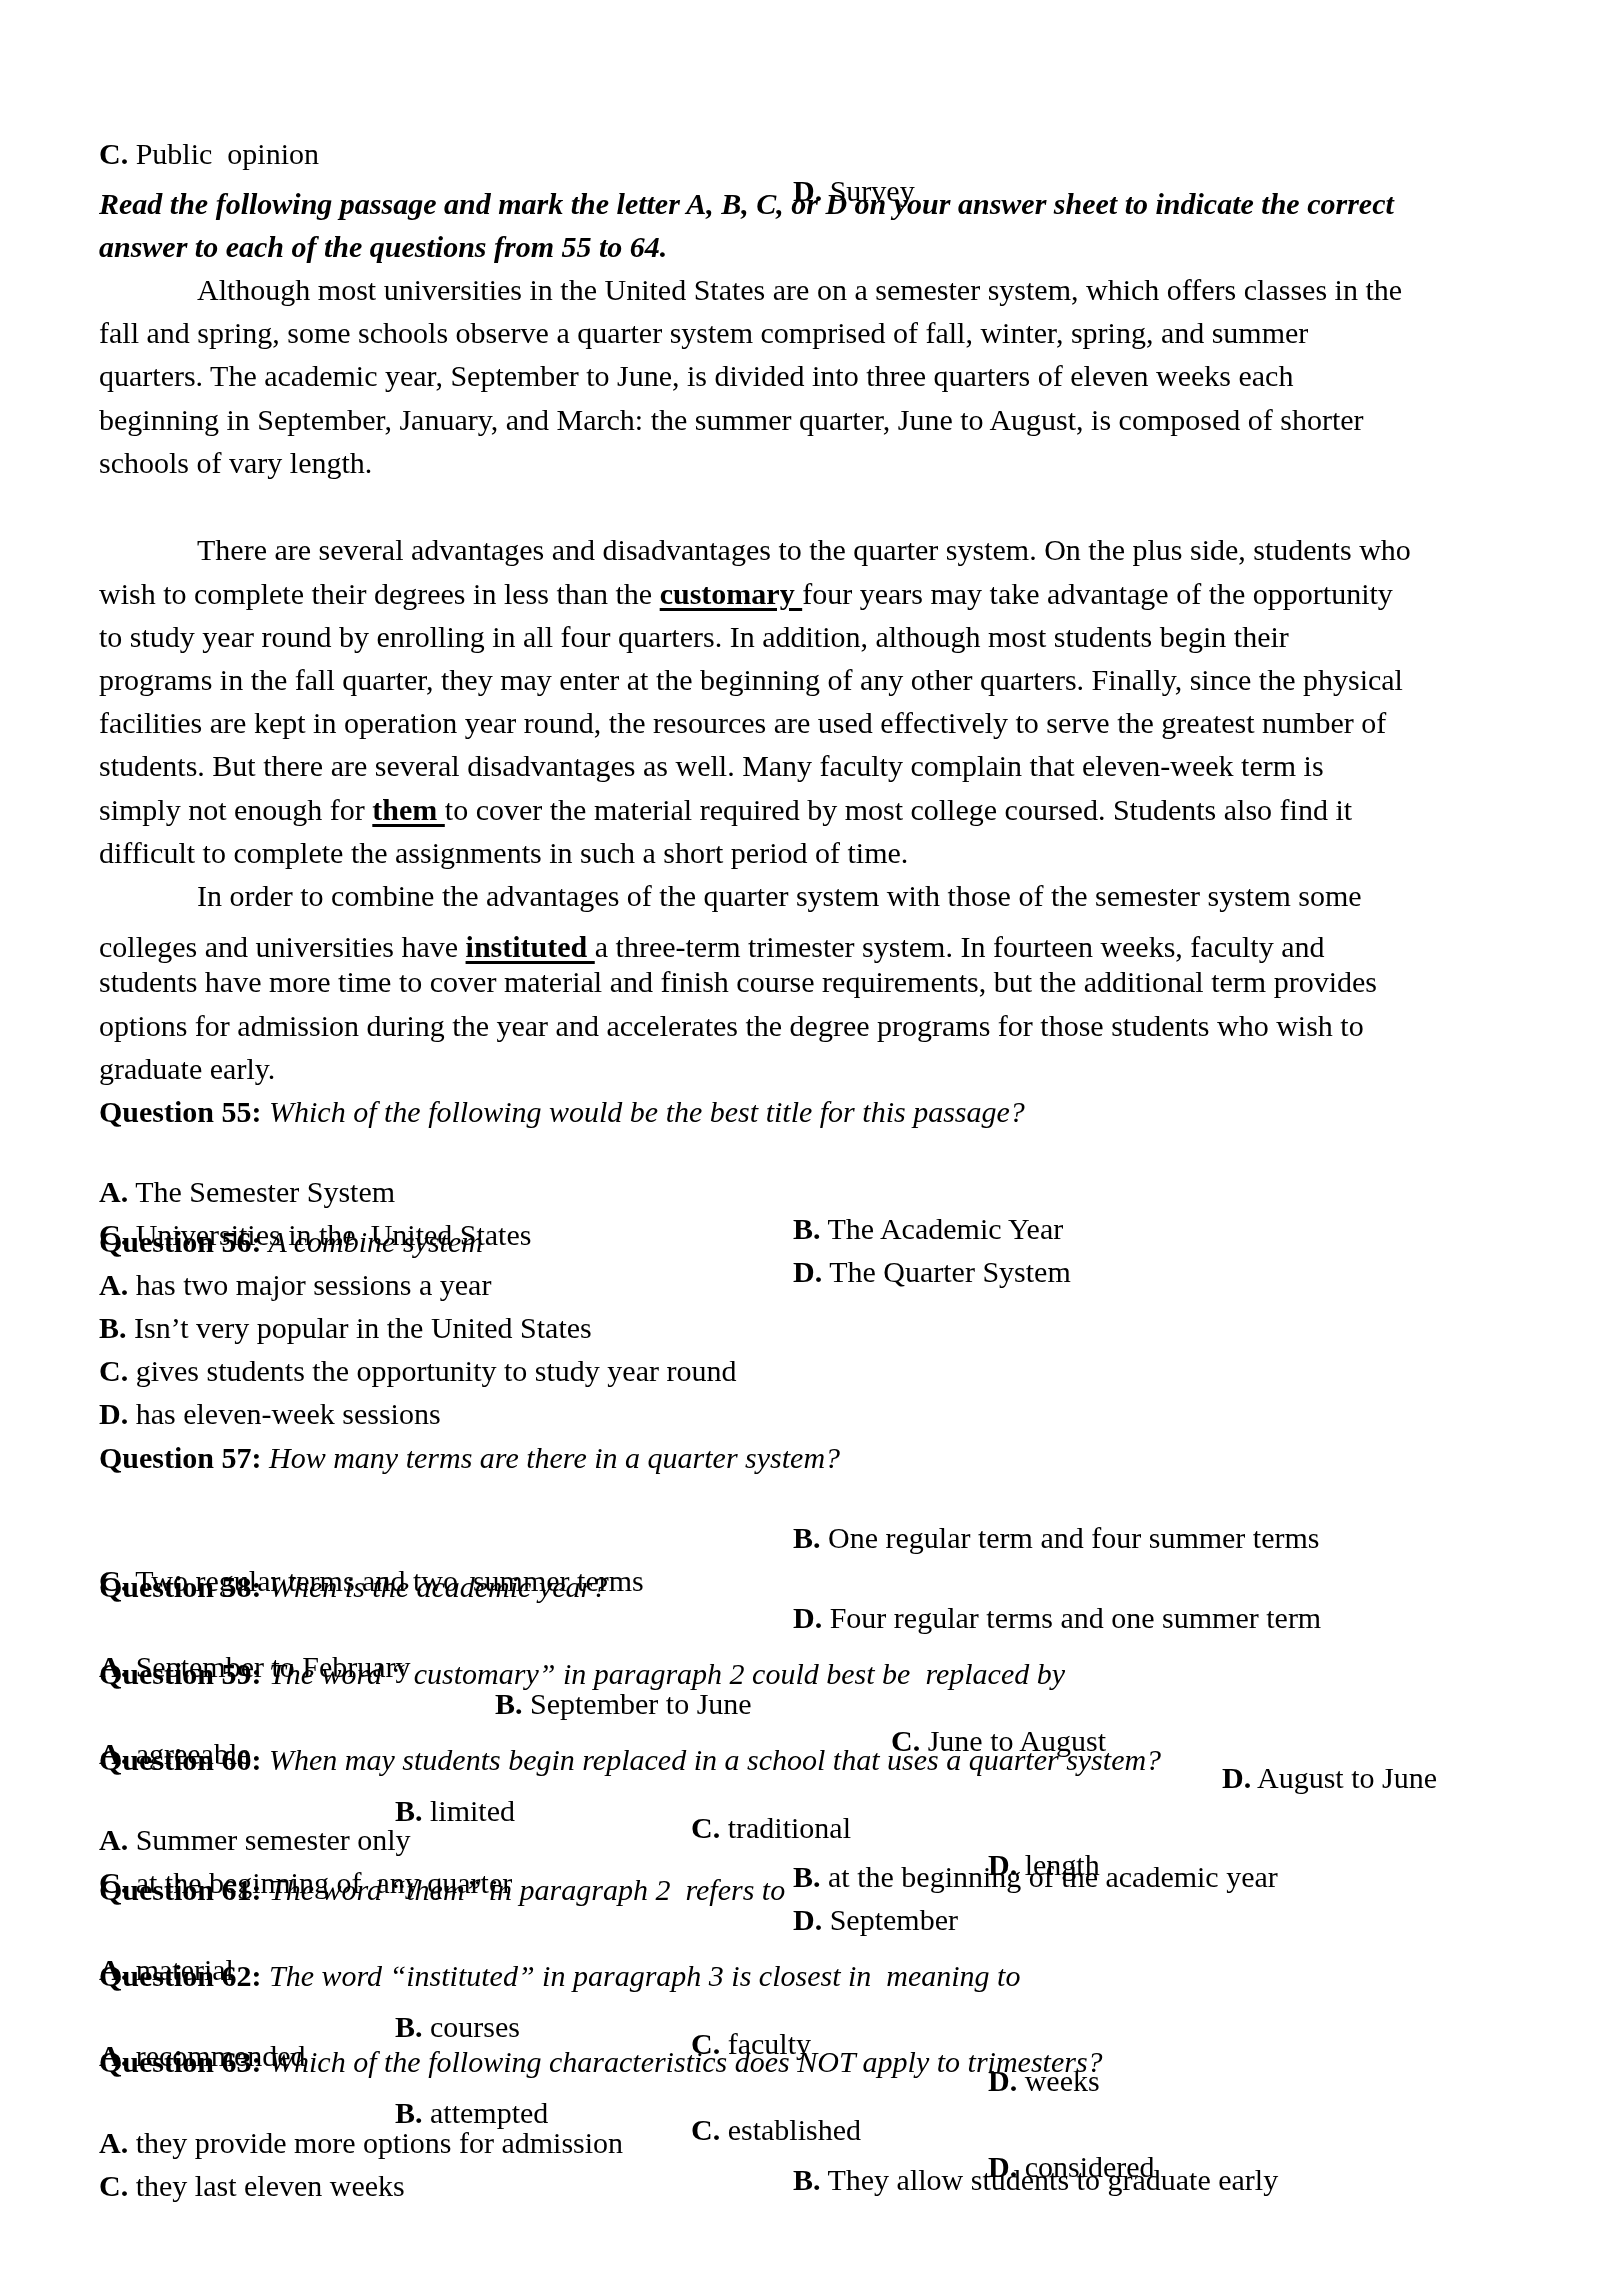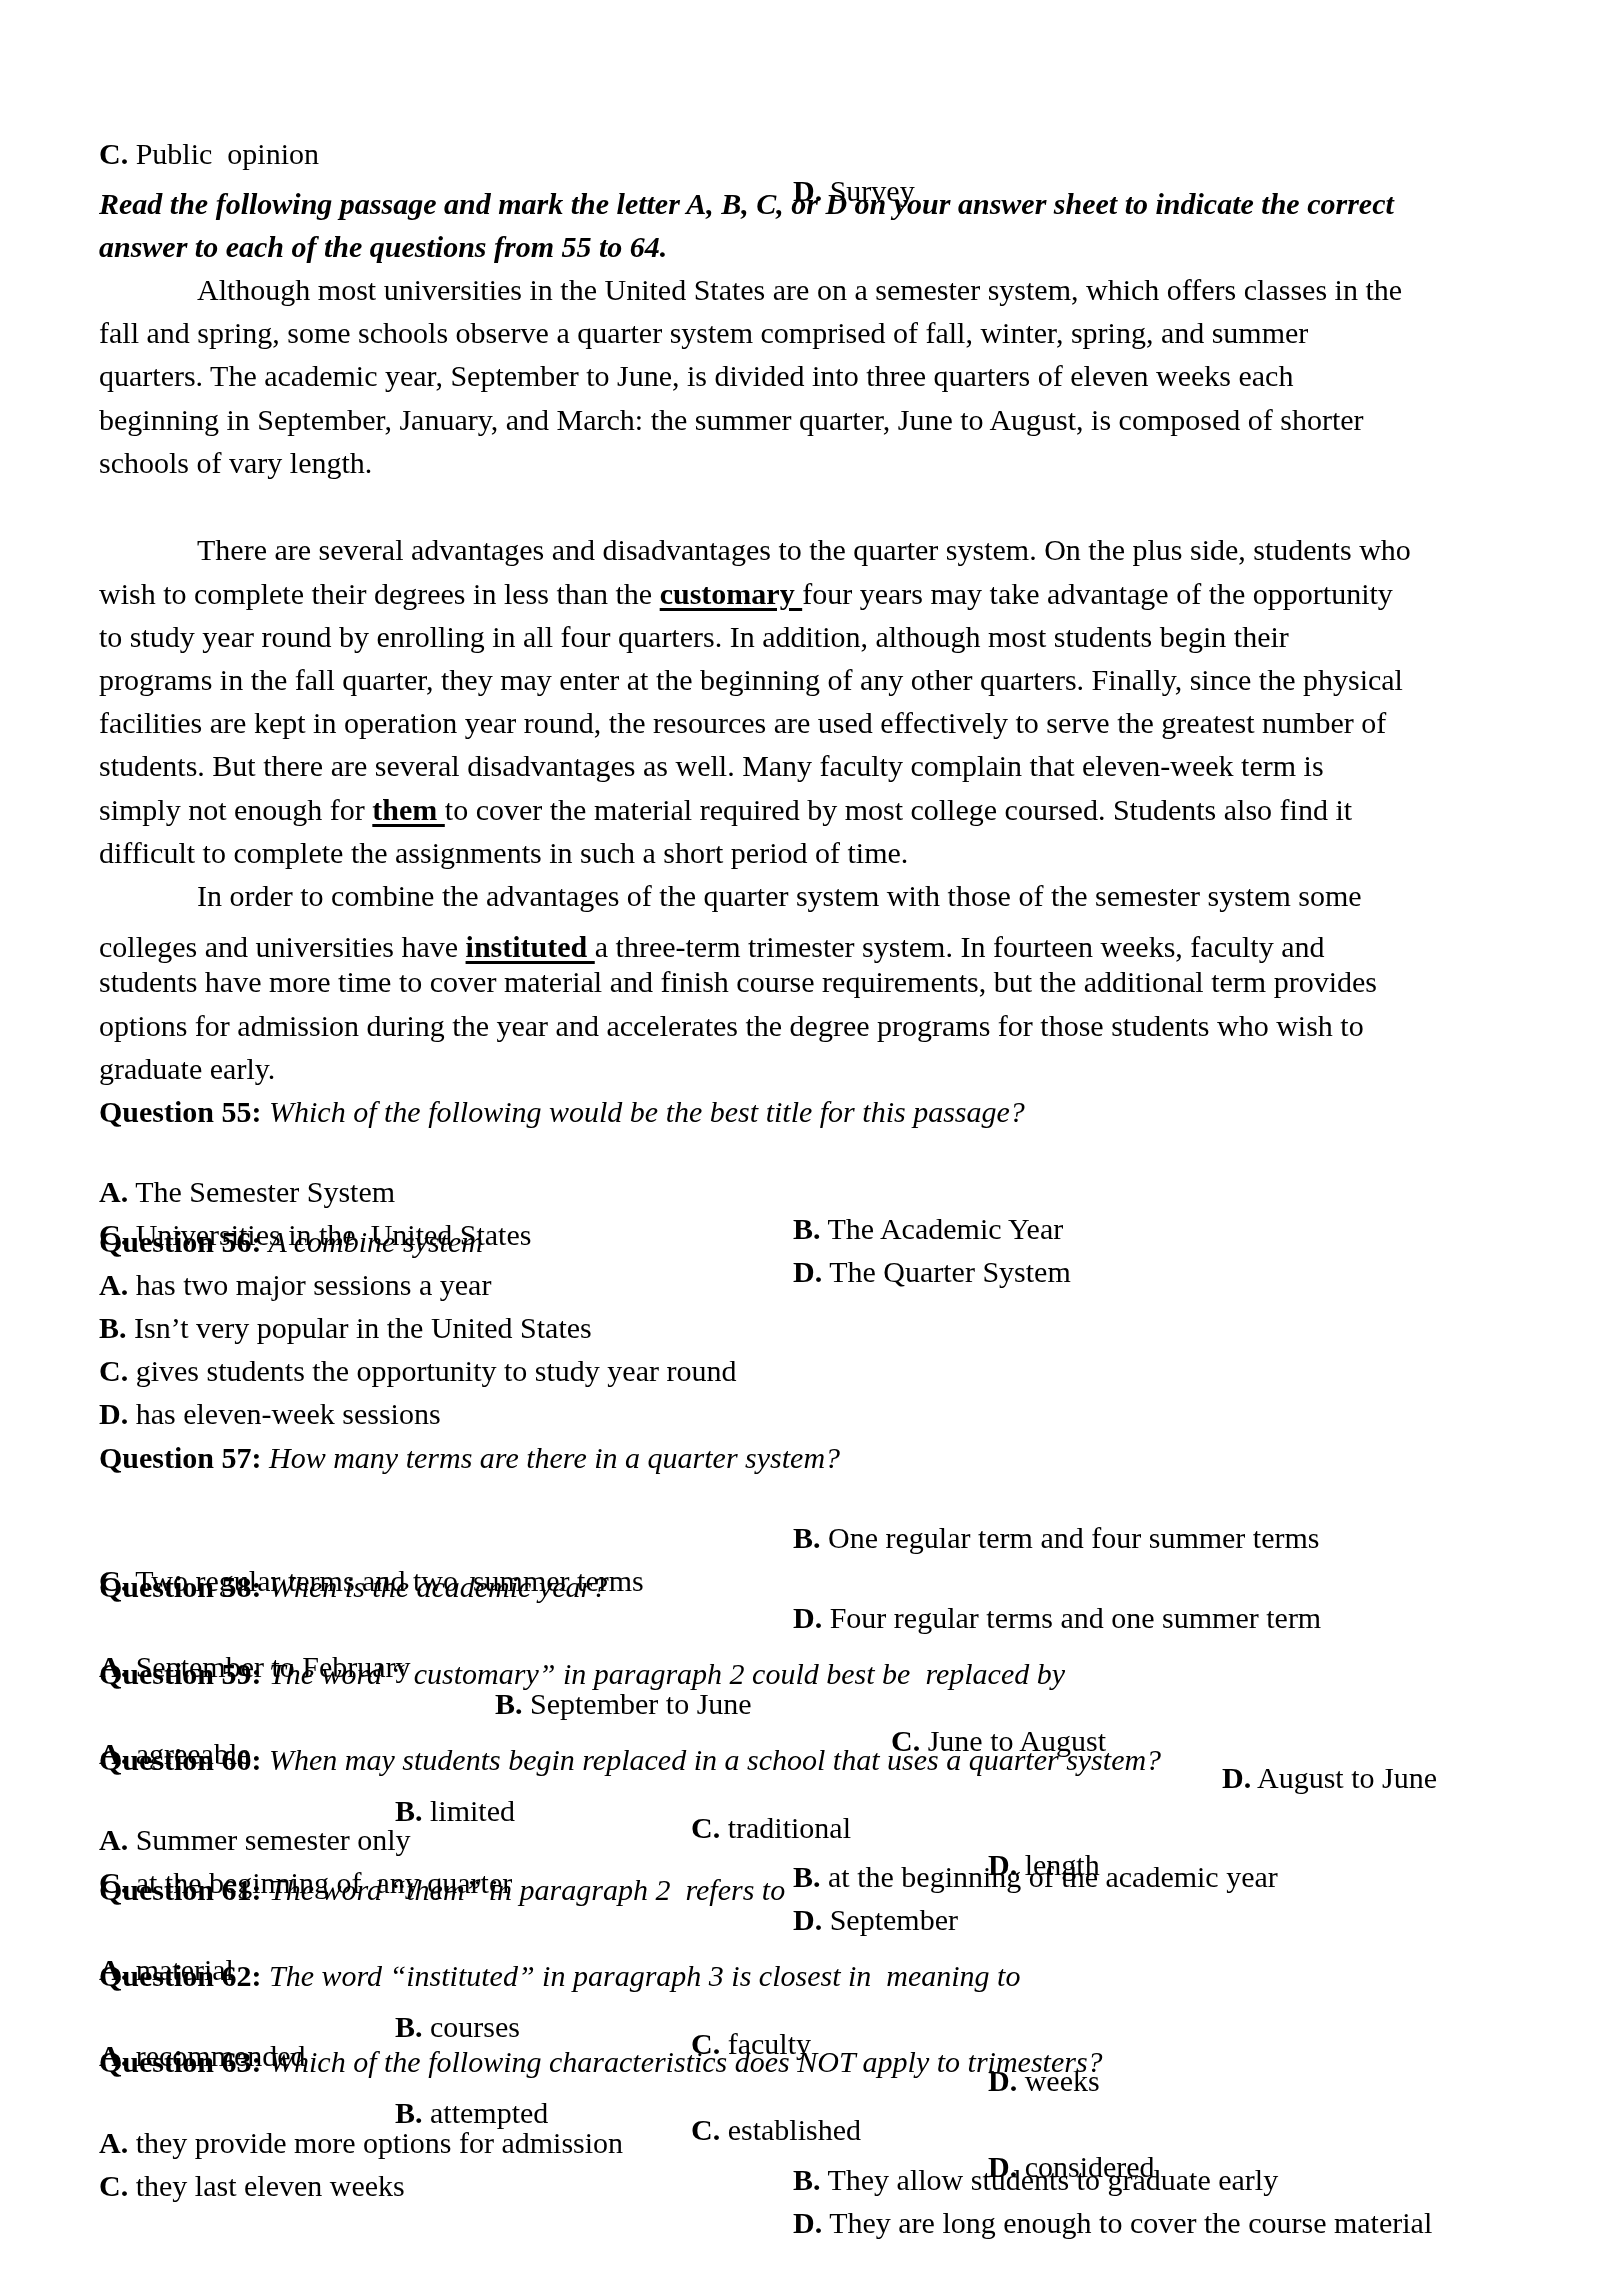--- a/index.html
+++ b/index.html
@@ -121,17 +121,16 @@
     <span class="opt c4d"><span class="b">D.</span><span> considered</span></span>
   </div>
 
   <div class="line" style="top:2043px;"><span class="b">Question 63:</span><span class="i"> Which of the following characteristics does NOT apply to trimesters?</span></div>
   <div class="line" style="top:2087px; width:1440px;">
     <span class="opt col0"><span class="b">A.</span><span> they provide more options for admission</span></span>
     <span class="opt colB2"><span class="b">B.</span><span> They allow students to graduate early</span></span>
   </div>
   <div class="line" style="top:2130px; width:1440px;text-align:center;">
     <span class="opt col0"><span class="b">C.</span><span> they last eleven weeks</span></span>
-    <span class="opt colB2"><span class="b">D.</span><span> They are long enough to cover the course material</span></span>
   </div>
 
 </div>
 
 
 </body></html>

